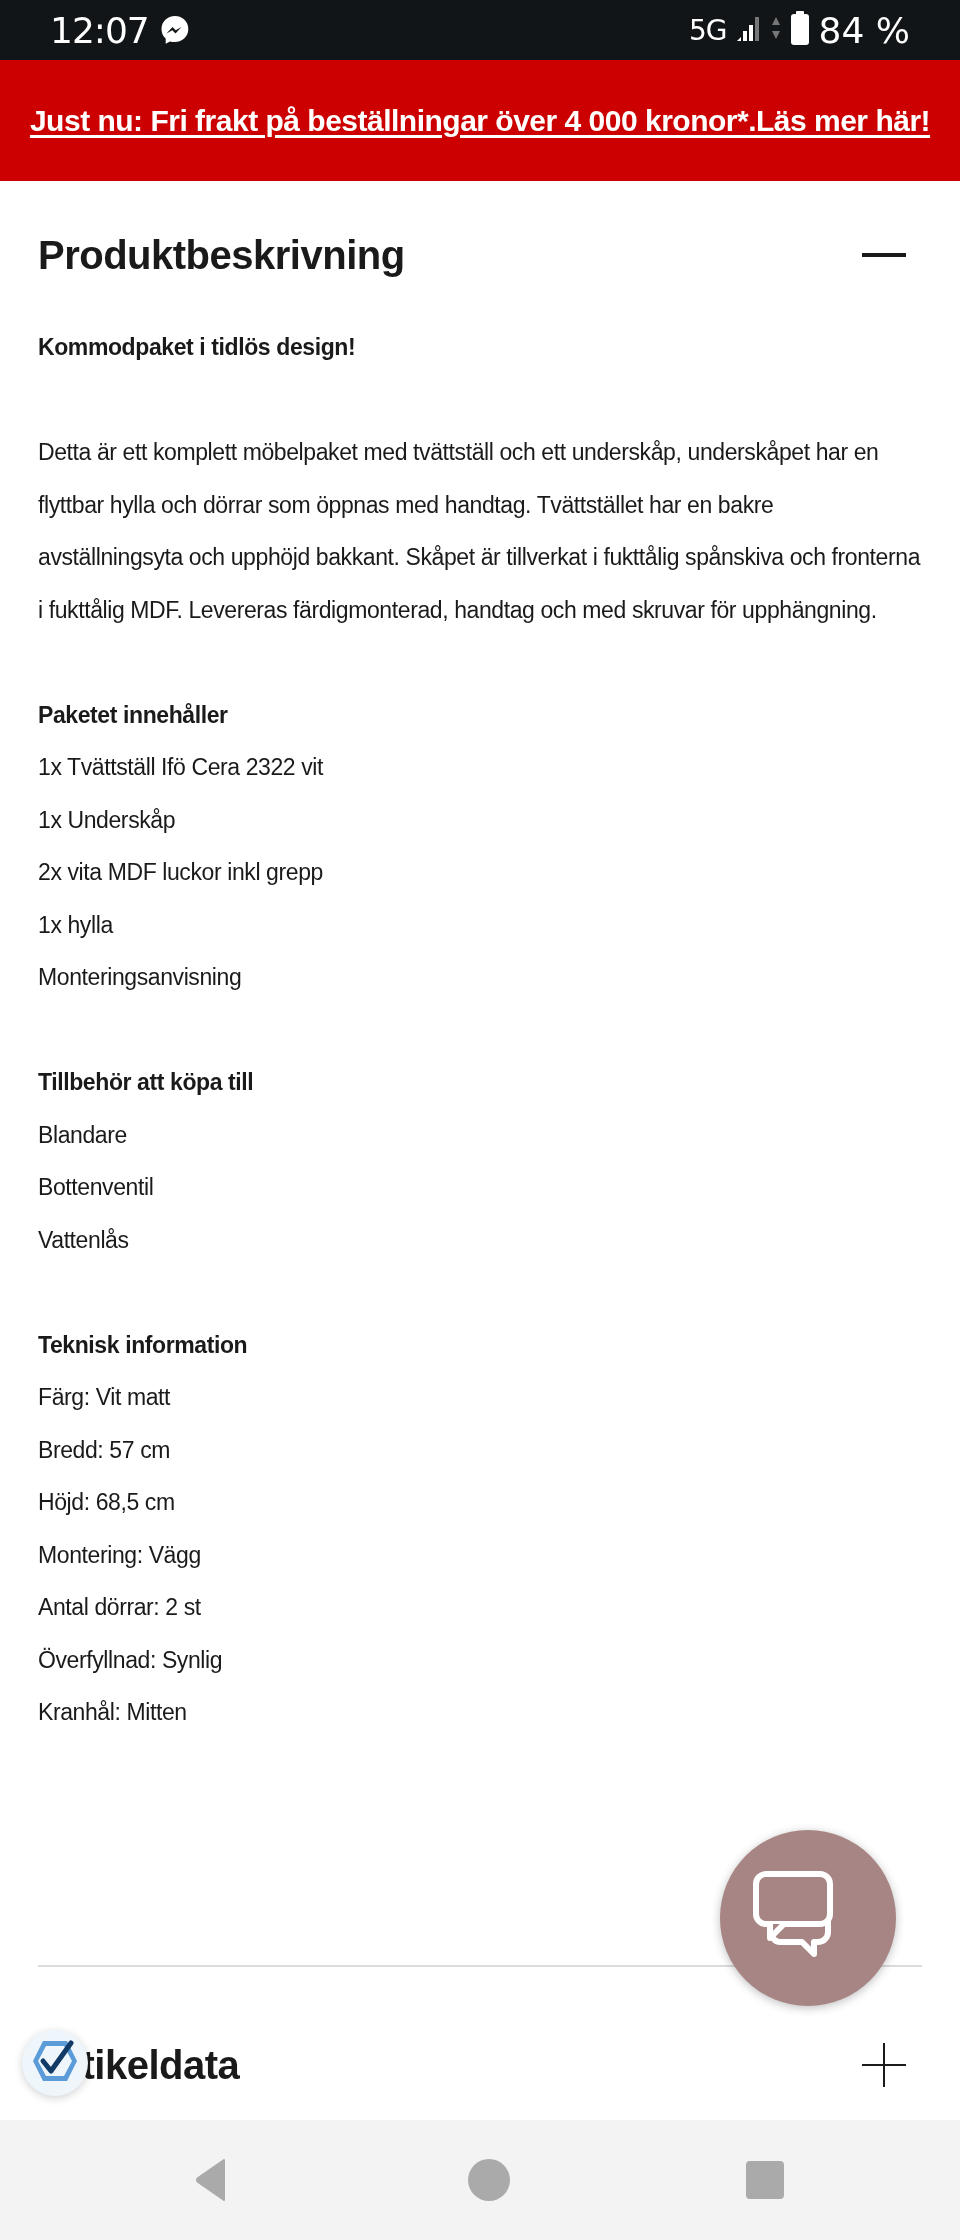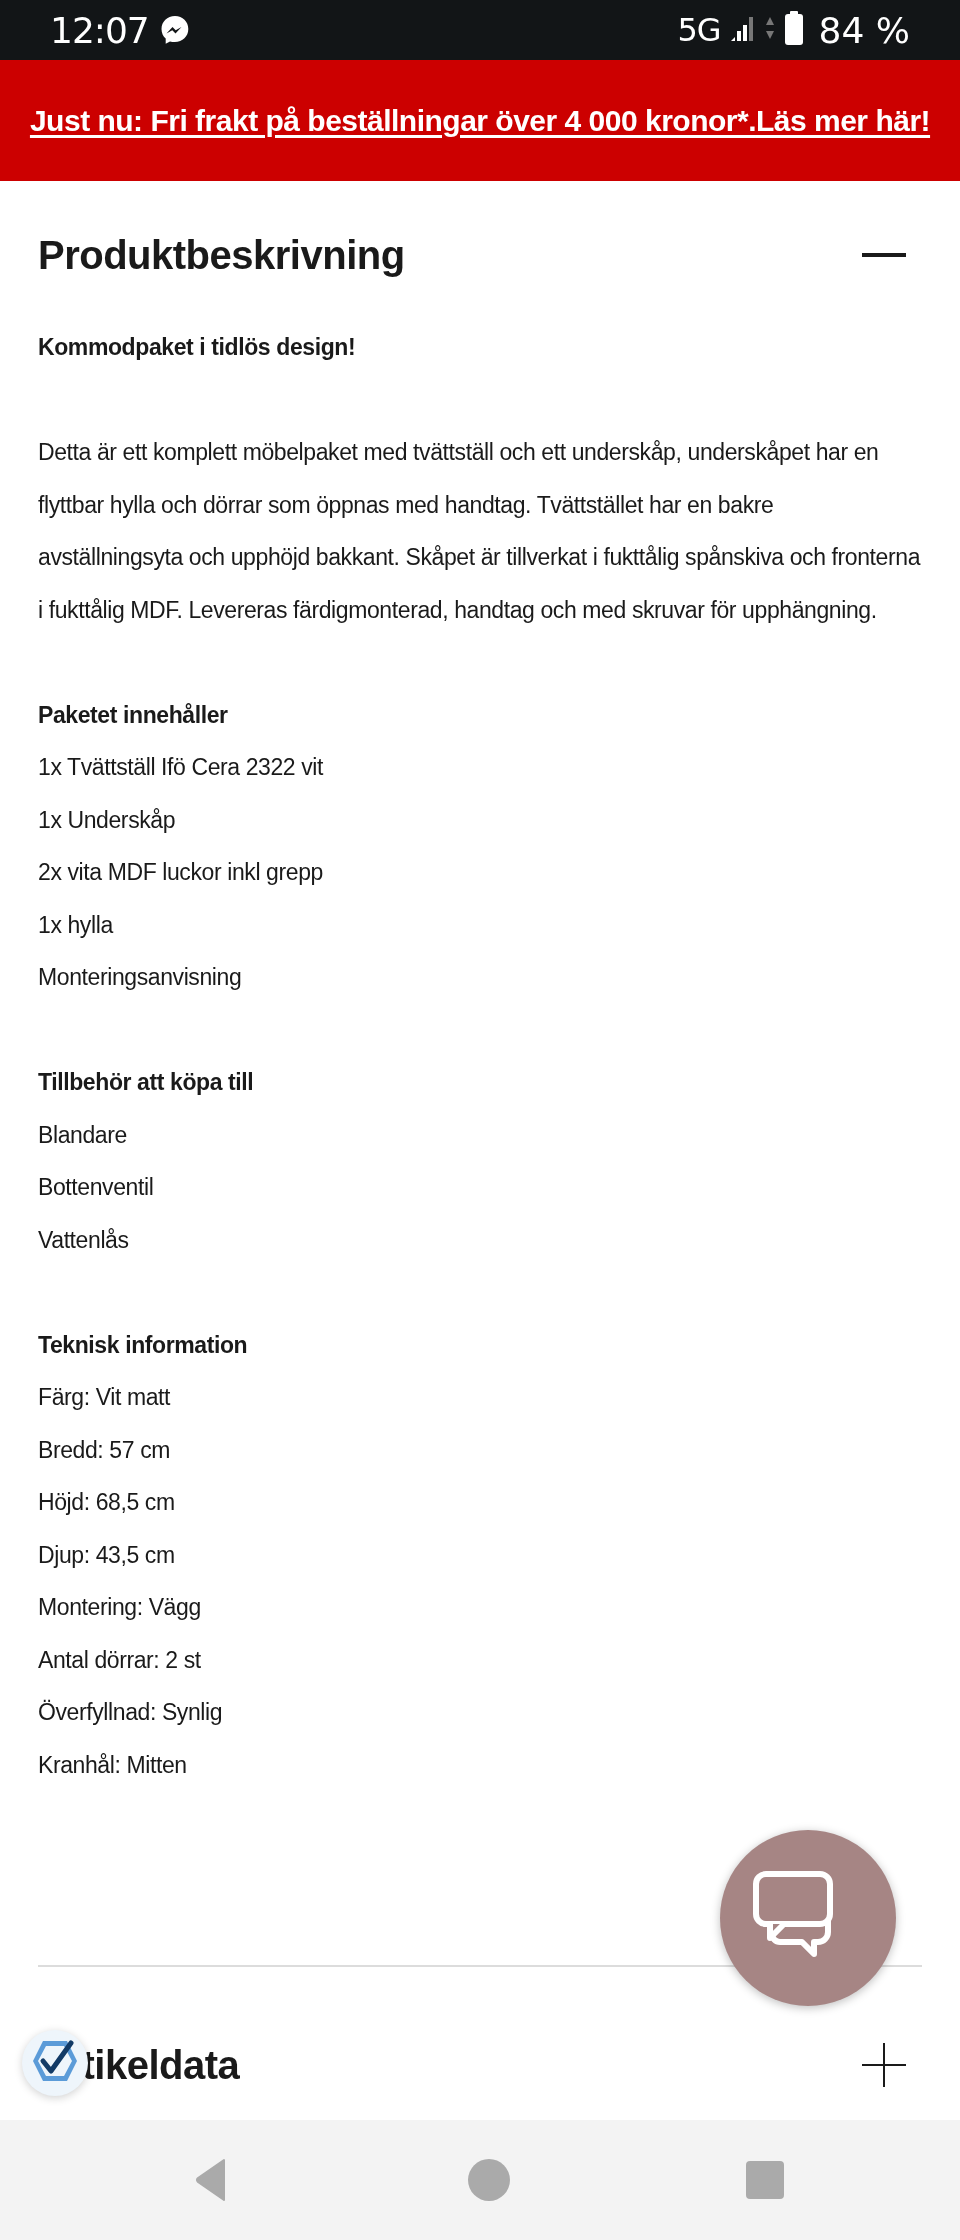--- a/index.html
+++ b/index.html
@@ -9,22 +9,22 @@
     .status-bar {
       position: absolute; top: 0; left: 0; width: 960px; height: 60px;
       background: #121517; color: #ffffff;
       display: flex; align-items: center; justify-content: space-between;
       padding: 0 50px 0 50px;
     }
     .status-left { display: flex; align-items: center; gap: 10px; }
     .status-time { font-family: "DejaVu Sans", sans-serif; font-size: 36px; letter-spacing: -1px; }
     .messenger-icon { width: 32px; height: 32px; display: inline-block; }
     .status-right { display: flex; align-items: center; gap: 8px; }
-    .net-label { font-family: "DejaVu Sans", sans-serif; font-size: 32px; letter-spacing: -1px; }
-    .battery-pct { font-family: "DejaVu Sans", sans-serif; font-size: 36px; margin-left: 6px; }
+    .net-label { font-family: "DejaVu Sans", sans-serif; font-size: 28px; letter-spacing: -1px; }
+    .battery-pct { font-family: "DejaVu Sans", sans-serif; font-size: 36px; }
 
     .promo-banner {
       position: absolute; top: 60px; left: 0; width: 960px; height: 121px;
       background: #cc0000; color: #ffffff;
       display: flex; flex-direction: row; align-items: center; justify-content: center;
       text-align: center;
     }
     .promo-banner a {
       color: #ffffff; font-weight: bold; font-size: 30px; line-height: 50px;
       text-decoration: underline; text-underline-offset: 4px; letter-spacing: -0.5px;
@@ -147,21 +147,20 @@
     <div class="bold">Tillbehör att köpa till</div>
     <div>Blandare</div>
     <div>Bottenventil</div>
     <div>Vattenlås</div>
     <div class="blank"></div>
 
     <div class="bold">Teknisk information</div>
     <div>Färg: Vit matt</div>
     <div>Bredd: 57 cm</div>
     <div>Höjd: 68,5 cm</div>
-    <div>Djup: 43,5 cm</div>
     <div>Montering: Vägg</div>
     <div>Antal dörrar: 2 st</div>
     <div>Överfyllnad: Synlig</div>
     <div>Kranhål: Mitten</div>
   </div>
 </div>
 
 <div class="divider"></div>
 
 <div class="artikel-header">

